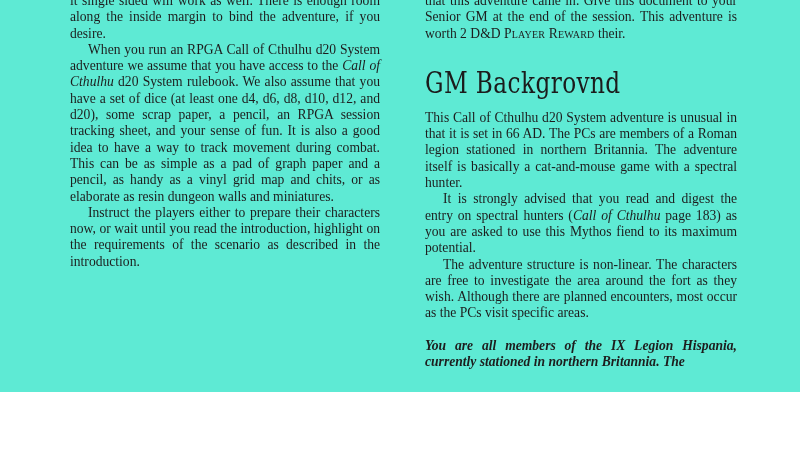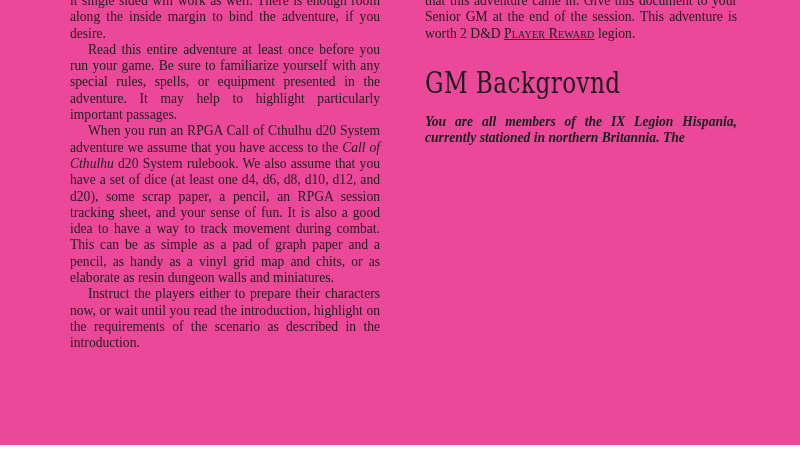--- a/index.html
+++ b/index.html
@@ -1,20 +1,20 @@
 <!DOCTYPE html>
 <html><head>
 <meta charset="utf-8">
 <style>
   html, body { margin: 0; padding: 0; }
   .page {
     position: relative;
     width: 800px;
-    height: 445px;
-    background: #ec4899;
+    height: 392px;
+    background: #5eead4;
     overflow: hidden;
     font-family: "Liberation Serif", serif;
   }
   .col {
     position: absolute;
     top: -7px;
   }
   .col-left  { left: 70px;  width: 310px; }
   .col-right { left: 425px; width: 312px; }
   p.body-par {
@@ -39,41 +39,43 @@
     transform: scaleX(0.8);
     transform-origin: 0 50%;
     white-space: nowrap;
   }
   p.readaloud {
     margin-top: 16px;
     font-weight: bold;
     font-style: italic;
   }
   .seg-italic     { font-style: italic; }
-  .seg-smallcaps  { font-variant: small-caps; letter-spacing: 0.2px; text-decoration: underline; }
+  .seg-smallcaps  { font-variant: small-caps; letter-spacing: 0.2px; }
   .seg-bolditalic { font-weight: bold; }
 </style>
 </head>
 <body>
 
 <div class="page">
 
   <div class="col col-left">
     <p class="body-par"><span>it single sided will work as well. There is enough room along the inside margin to bind the adventure, if you desire.</span></p>
-    <p class="body-par indent"><span>Read this entire adventure at least once before you run your game. Be sure to familiarize yourself with any special rules, spells, or equipment presented in the adventure. It may help to highlight particularly important passages.</span></p>
     <p class="body-par indent"><span>When you run an RPGA Call of Cthulhu d20 System adventure we assume that you have access to the </span><span class="seg-italic">Call of Cthulhu</span><span> d20 System rulebook. We also assume that you have a set of dice (at least one d4, d6, d8, d10, d12, and d20), some scrap paper, a pencil, an RPGA session tracking sheet, and your sense of fun. It is also a good idea to have a way to track movement during combat. This can be as simple as a pad of graph paper and a pencil, as handy as a vinyl grid map and chits, or as elaborate as resin dungeon walls and miniatures.</span></p>
     <p class="body-par indent"><span>Instruct the players either to prepare their characters now, or wait until you read the introduction, highlight on the requirements of the scenario as described in the introduction.</span></p>
   </div>
 
   <div class="col col-right">
-    <p class="body-par"><span>that this adventure came in. Give this document to your Senior GM at the end of the session. This adventure is worth 2 D&amp;D </span><span class="seg-smallcaps">Player Reward</span><span> legion.</span></p>
+    <p class="body-par"><span>that this adventure came in. Give this document to your Senior GM at the end of the session. This adventure is worth 2 D&amp;D </span><span class="seg-smallcaps">Player Reward</span><span> their.</span></p>
 
     <div class="heading-wrap heading-gm">
       <span class="heading-text">GM Backgrovnd</span>
     </div>
 
+    <p class="body-par"><span>This Call of Cthulhu d20 System adventure is unusual in that it is set in 66 AD. The PCs are members of a Roman legion stationed in northern Britannia.  The adventure itself is basically a cat-and-mouse game with a spectral hunter.</span></p>
+    <p class="body-par indent"><span>It is strongly advised that you read and digest the entry on spectral hunters (</span><span class="seg-italic">Call of Cthulhu</span><span> page 183) as you are asked to use this Mythos fiend to its maximum potential.</span></p>
+    <p class="body-par indent"><span>The adventure structure is non-linear.  The characters are free to investigate the area around the fort as they wish.  Although there are planned encounters, most occur as the PCs visit specific areas.</span></p>
 
 
 
     <p class="body-par readaloud"><span class="seg-bolditalic">You are all members of the IX Legion Hispania, currently stationed in northern Britannia.  The</span></p>
   </div>
 
 </div>
 
 </body></html>

